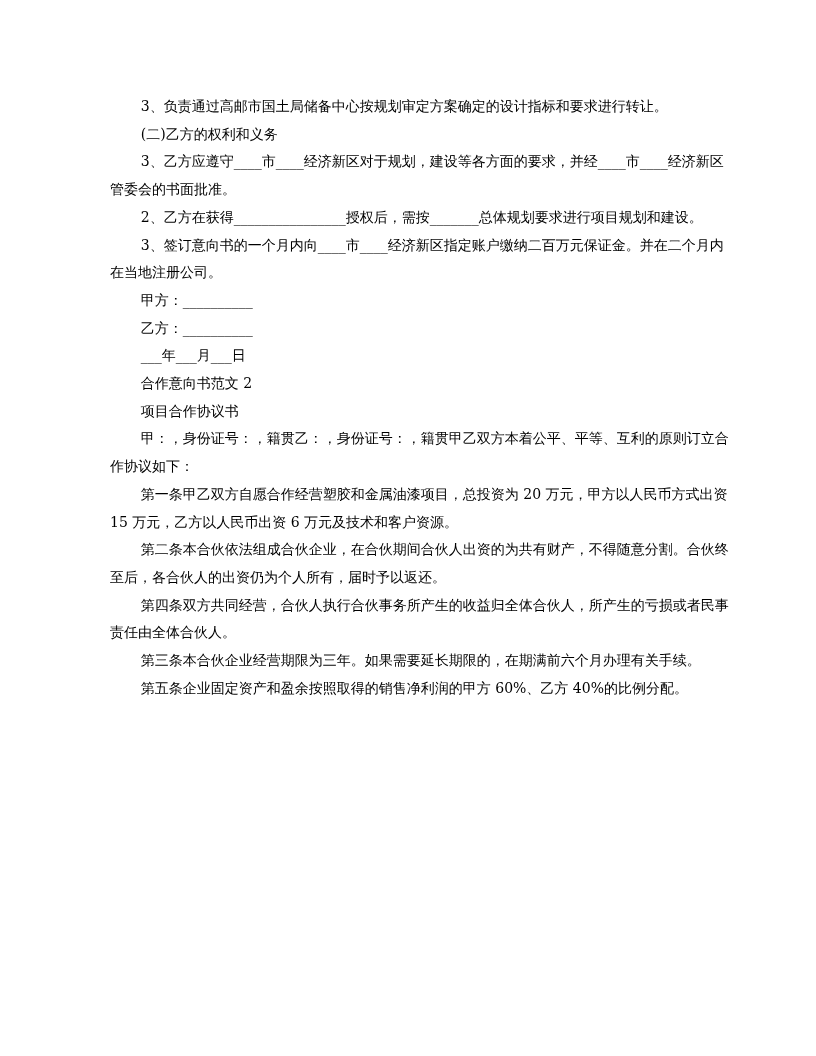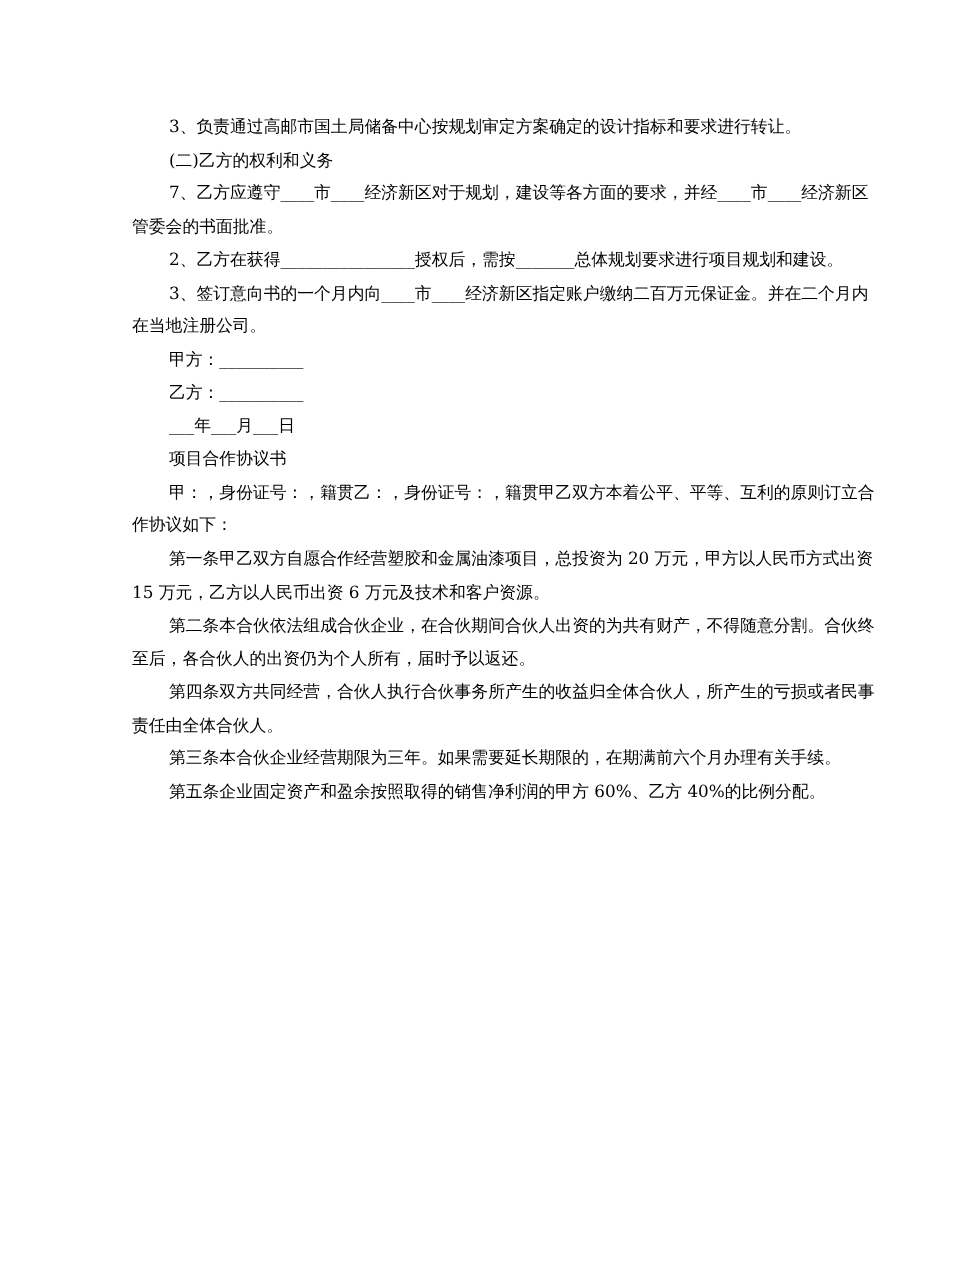--- a/index.html
+++ b/index.html
@@ -35,26 +35,27 @@
   }
 </style>
 </head>
 <body>
 
 <div class="page">
   <div class="doc-content">
 
   <p>3、负责通过高邮市国土局储备中心按规划审定方案确定的设计指标和要求进行转让。</p>
       <p>(二)乙方的权利和义务</p>
-      <p>7、乙方应遵守____市____经济新区对于规划，建设等各方面的要求，并经____市____经济新区管委会的书面批准。</p>
+      <p>3、乙方应遵守____市____经济新区对于规划，建设等各方面的要求，并经____市____经济新区管委会的书面批准。</p>
       <p>2、乙方在获得________________授权后，需按_______总体规划要求进行项目规划和建设。</p>
       <p>3、签订意向书的一个月内向____市____经济新区指定账户缴纳二百万元保证金。并在二个月内在当地注册公司。</p>
       <p>甲方：__________</p>
       <p>乙方：__________</p>
       <p>___年___月___日</p>
+      <p>合作意向书范文 2</p>
       <p>项目合作协议书</p>
       <p>甲：，身份证号：，籍贯乙：，身份证号：，籍贯甲乙双方本着公平、平等、互利的原则订立合作协议如下：</p>
       <p>第一条甲乙双方自愿合作经营塑胶和金属油漆项目，总投资为 20 万元，甲方以人民币方式出资 15 万元，乙方以人民币出资 6 万元及技术和客户资源。</p>
       <p>第二条本合伙依法组成合伙企业，在合伙期间合伙人出资的为共有财产，不得随意分割。合伙终至后，各合伙人的出资仍为个人所有，届时予以返还。</p>
       <p>第四条双方共同经营，合伙人执行合伙事务所产生的收益归全体合伙人，所产生的亏损或者民事责任由全体合伙人。</p>
       <p>第三条本合伙企业经营期限为三年。如果需要延长期限的，在期满前六个月办理有关手续。</p>
       <p>第五条企业固定资产和盈余按照取得的销售净利润的甲方 60%、乙方 40%的比例分配。</p>
     </div>
 </div>
 

